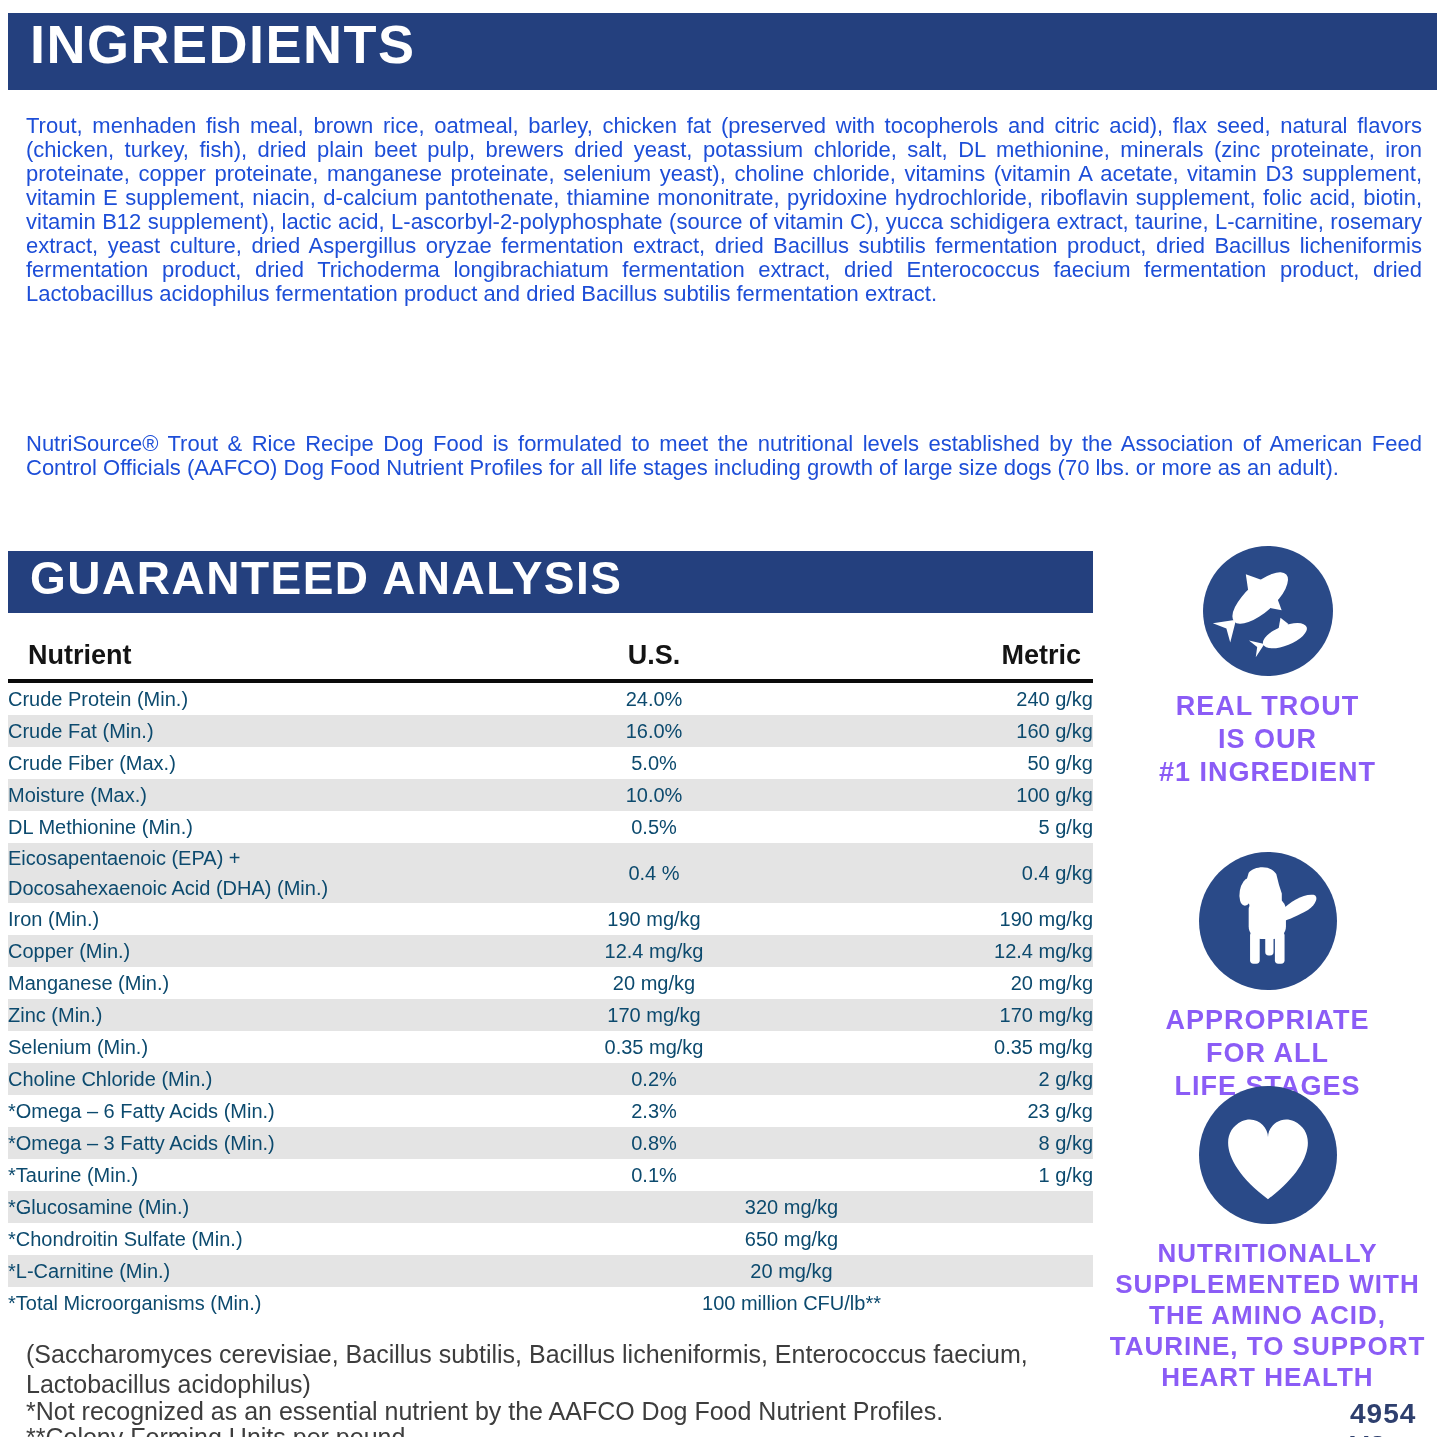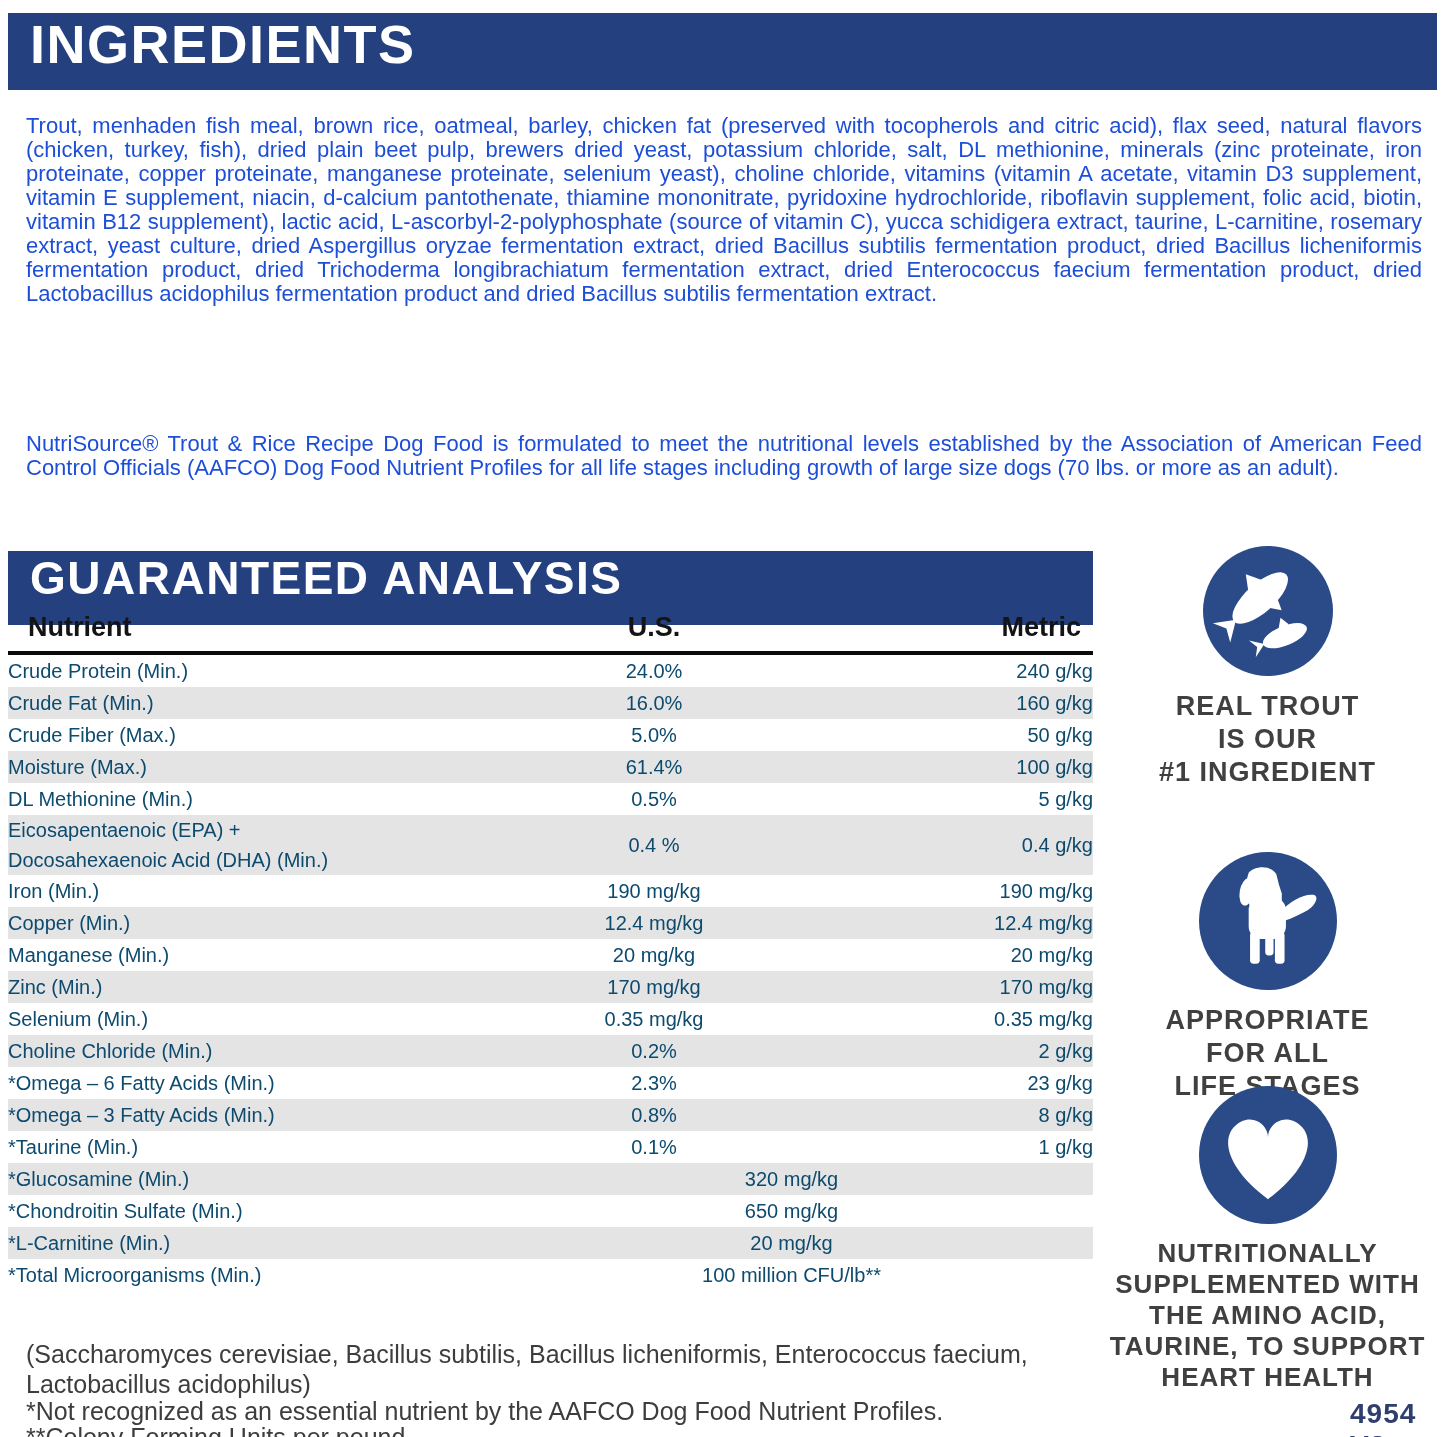--- a/index.html
+++ b/index.html
@@ -2,30 +2,30 @@
 <html><head>
 <meta charset="utf-8">
 <style>
   html,body{margin:0;padding:0;background:#ffffff;}
   #page{position:relative;width:1445px;height:1437px;background:#ffffff;overflow:hidden;
         font-family:"Liberation Sans",sans-serif;color:#3b3b3b;}
 
   .section-bar{position:absolute;background:#24407e;color:#ffffff;font-weight:bold;
                letter-spacing:1.5px;display:flex;align-items:flex-start;padding-left:22px;box-sizing:border-box;}
   #ingredients-bar{left:8px;top:13px;width:1429px;height:77px;font-size:54px;}
-  #analysis-bar{left:8px;top:551px;width:1085px;height:74px;font-size:46px;}
+  #analysis-bar{left:8px;top:551px;width:1085px;height:62px;font-size:46px;}
 
   .body-para{position:absolute;left:26px;width:1396px;font-size:22px;line-height:24px;
              color:#1d4ed8;text-align:justify;}
   #contains-note,#aafco-statement{text-align:justify;}
   #contains-note{top:372px;}
   #aafco-statement{top:410px;}
   #ingredients-paragraph{top:92px;}
 
-  #ga-table{position:absolute;left:8px;top:612px;width:1085px;border-collapse:collapse;table-layout:fixed;}
+  #ga-table{position:absolute;left:8px;top:640px;width:1085px;border-collapse:collapse;table-layout:fixed;}
   #ga-table col.c1{width:482px;} #ga-table col.c2{width:328px;} #ga-table col.c3{width:275px;}
   #ga-table th{font-size:27px;font-weight:bold;color:#141414;text-align:left;
                padding:0 0 8px 0;border-bottom:4px solid #0a0a0a;}
   #ga-table th.th-nutrient{padding-left:20px;}
   #ga-table th.th-us{text-align:center;}
   #ga-table th.th-metric{text-align:right;padding-right:12px;}
   #ga-table td{font-size:20px;line-height:30px;height:32px;padding:0;color:#0c4a6e;vertical-align:middle;}
   #ga-table tbody tr:nth-child(even){background:#e4e4e4;}
   td.n{padding-left:26px;white-space:pre-line;}
   td.u{text-align:center;}
@@ -35,21 +35,21 @@
 
   .footnote{position:absolute;left:26px;width:1080px;font-size:25px;line-height:26px;color:#3d3d3d;}
 
   #label-code{position:absolute;left:1322px;top:1398px;font-size:28px;letter-spacing:1px;
               color:#2e3f6e;font-weight:bold;margin-left:28px;}
 
   .badge{position:absolute;width:335px;left:1100px;text-align:center;}
   .badge-circle{margin:0 auto;border-radius:50%;background:#2a4a88;display:flex;
                 align-items:center;justify-content:center;}
   .badge-circle svg{display:block;}
-  .badge-caption{margin-top:14px;font-size:27px;line-height:33px;font-weight:bold;color:#404040;
+  .badge-caption{margin-top:14px;font-size:27px;line-height:33px;font-weight:bold;color:#8b5cf6;
                  letter-spacing:1px;white-space:pre-line;}
   #badge-trout{top:546px;}  #badge-trout .badge-circle{width:130px;height:130px;}
   #badge-puppy{top:852px;}  #badge-puppy .badge-circle{width:138px;height:138px;}
   #badge-heart{top:1086px;} #badge-heart .badge-circle{width:138px;height:138px;}
   #badge-heart .badge-caption{font-size:26px;line-height:31px;}
 </style>
 </head>
 <body>
 
 <div id="page">
@@ -91,21 +91,21 @@
           <td class="u">16.0%</td>
           <td class="m">160 g/kg</td>
         </tr>
       <tr>
           <td class="n">Crude Fiber (Max.)</td>
           <td class="u">5.0%</td>
           <td class="m">50 g/kg</td>
         </tr>
       <tr>
           <td class="n">Moisture (Max.)</td>
-          <td class="u">61.4%</td>
+          <td class="u">10.0%</td>
           <td class="m">100 g/kg</td>
         </tr>
       <tr>
           <td class="n">DL Methionine (Min.)</td>
           <td class="u">0.5%</td>
           <td class="m">5 g/kg</td>
         </tr>
       <tr class="tall">
           <td class="n">Eicosapentaenoic (EPA) +
 Docosahexaenoic Acid (DHA) (Min.)</td>

